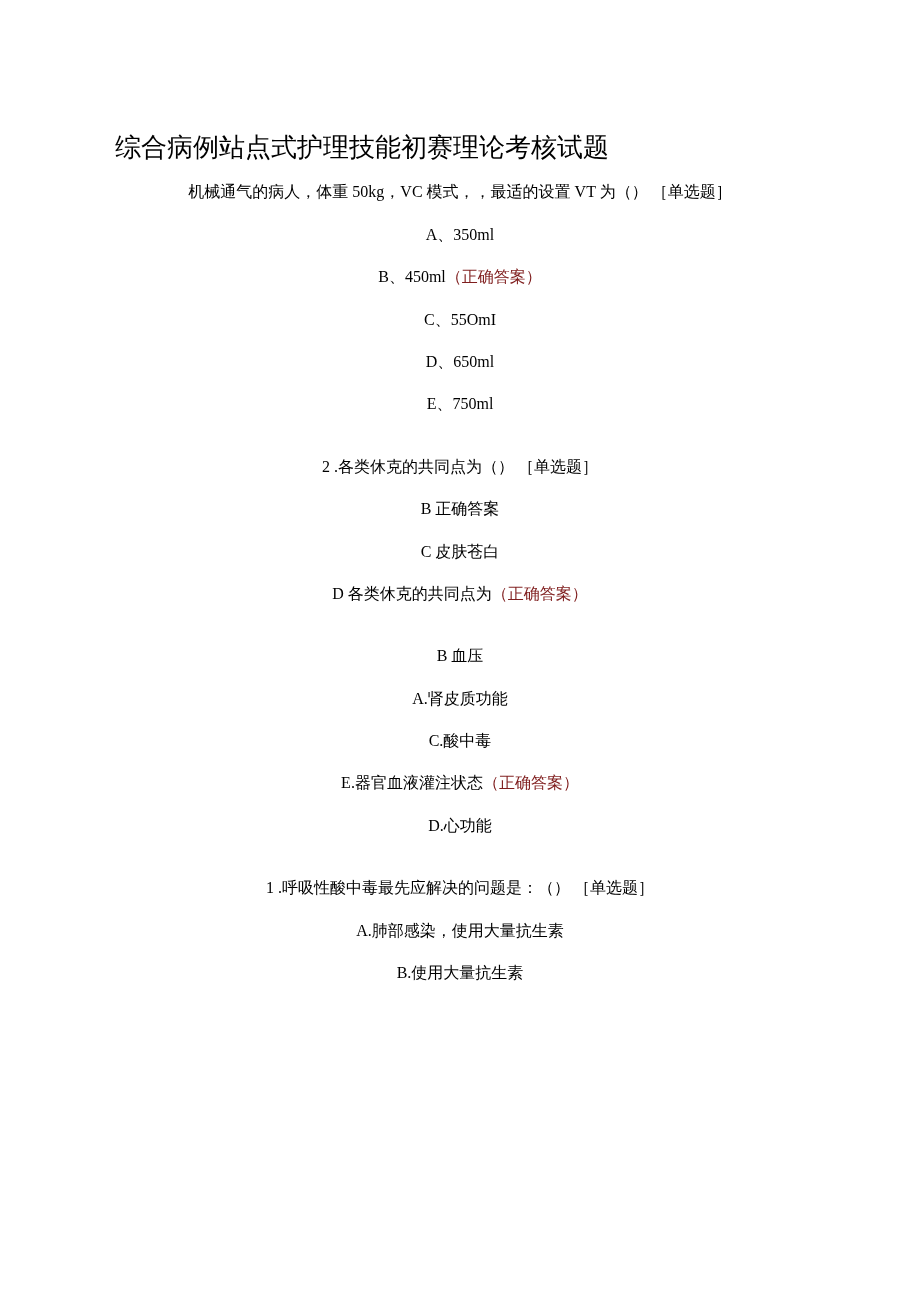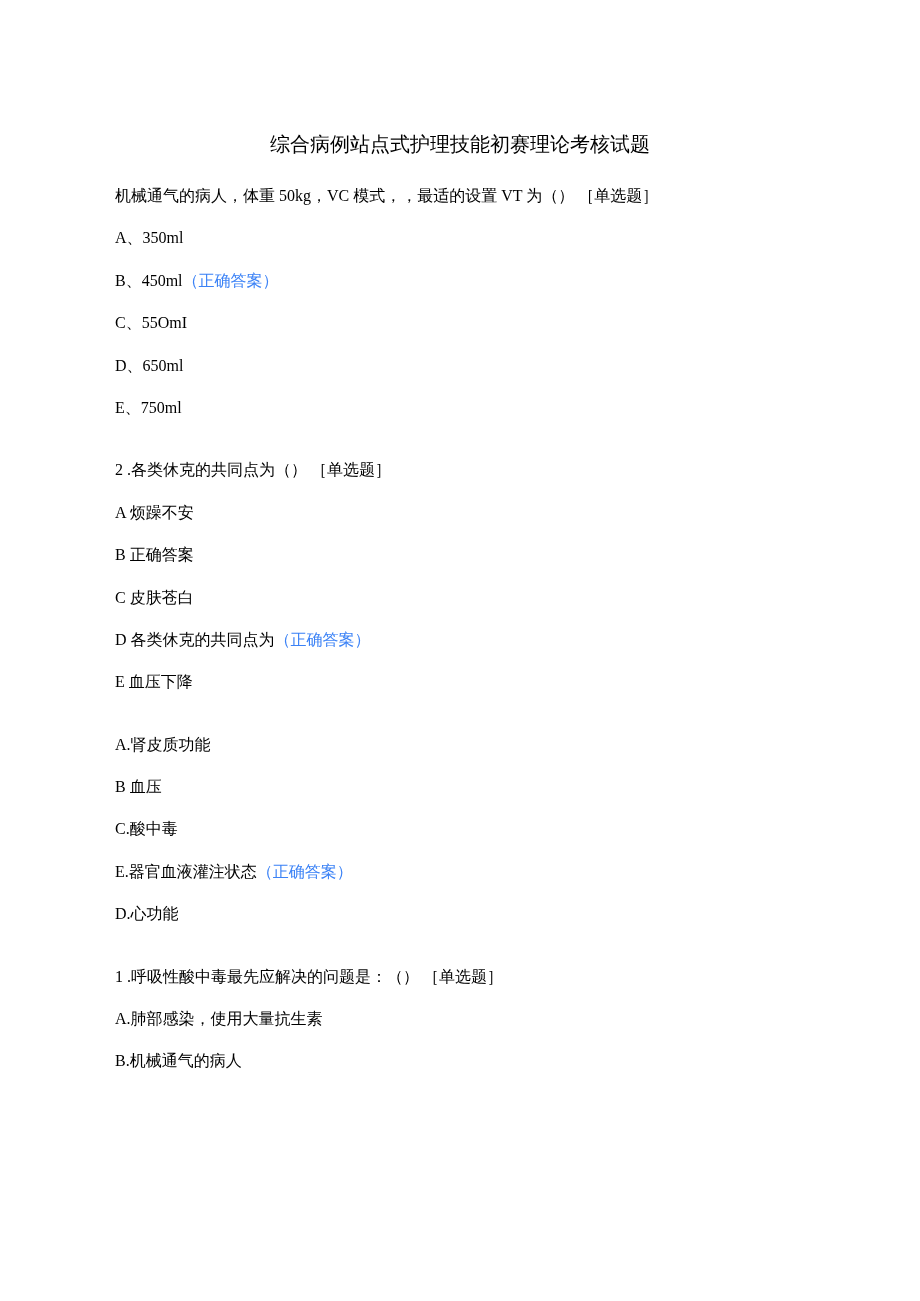--- a/index.html
+++ b/index.html
@@ -6,63 +6,62 @@
     body {
       width: 920px;
       background: #ffffff;
       font-family: "SimSun", "宋体", serif;
       font-size: 16px;
       color: #000000;
       padding: 130px 115px 50px 115px;
       line-height: 1.4;
     }
     .title {
-      font-size: 20px;
-      text-align: center;
+      font-size: 26px;
+      text-align: left;
       font-family: "SimSun", "宋体", serif;
-      margin-bottom: 27px;
+      margin-bottom: 15px;
       font-weight: normal;
     }
     .question-block {
       margin-bottom: 40px;
     }
     .line {
       margin-bottom: 20px;
+      text-align: center;
     }
     .red {
-      color: #3b82f6;
+      color: #7f1d1d;
     }
   </style>
 </head>
 <body>
 
 <h1 class="title">综合病例站点式护理技能初赛理论考核试题</h1>
 
 <div id="questions-container">
     <div class="question-block">
       <div class="line">机械通气的病人，体重 50kg，VC 模式，，最适的设置 VT 为（） ［单选题］</div>
       <div class="line"><span>A、350ml</span></div>
       <div class="line"><span>B、450ml</span><span class="red">（正确答案）</span></div>
       <div class="line"><span>C、55OmI</span></div>
       <div class="line"><span>D、650ml</span></div>
       <div class="line"><span>E、750ml</span></div>
     </div>
     <div class="question-block">
       <div class="line">2  .各类休克的共同点为（） ［单选题］</div>
-      <div class="line"><span>A 烦躁不安</span></div>
       <div class="line"><span>B 正确答案</span></div>
       <div class="line"><span>C 皮肤苍白</span></div>
       <div class="line"><span>D 各类休克的共同点为</span><span class="red">（正确答案）</span></div>
-      <div class="line"><span>E 血压下降</span></div>
     </div>
     <div class="question-block">
+      <div class="line"><span>B 血压</span></div>
       <div class="line"><span>A.肾皮质功能</span></div>
-      <div class="line"><span>B 血压</span></div>
       <div class="line"><span>C.酸中毒</span></div>
       <div class="line"><span>E.器官血液灌注状态</span><span class="red">（正确答案）</span></div>
       <div class="line"><span>D.心功能</span></div>
     </div>
     <div class="question-block">
       <div class="line">1  .呼吸性酸中毒最先应解决的问题是：（） ［单选题］</div>
       <div class="line"><span>A.肺部感染，使用大量抗生素</span></div>
-      <div class="line"><span>B.机械通气的病人</span></div>
+      <div class="line"><span>B.使用大量抗生素</span></div>
     </div>
   </div>
 
 </body></html>

